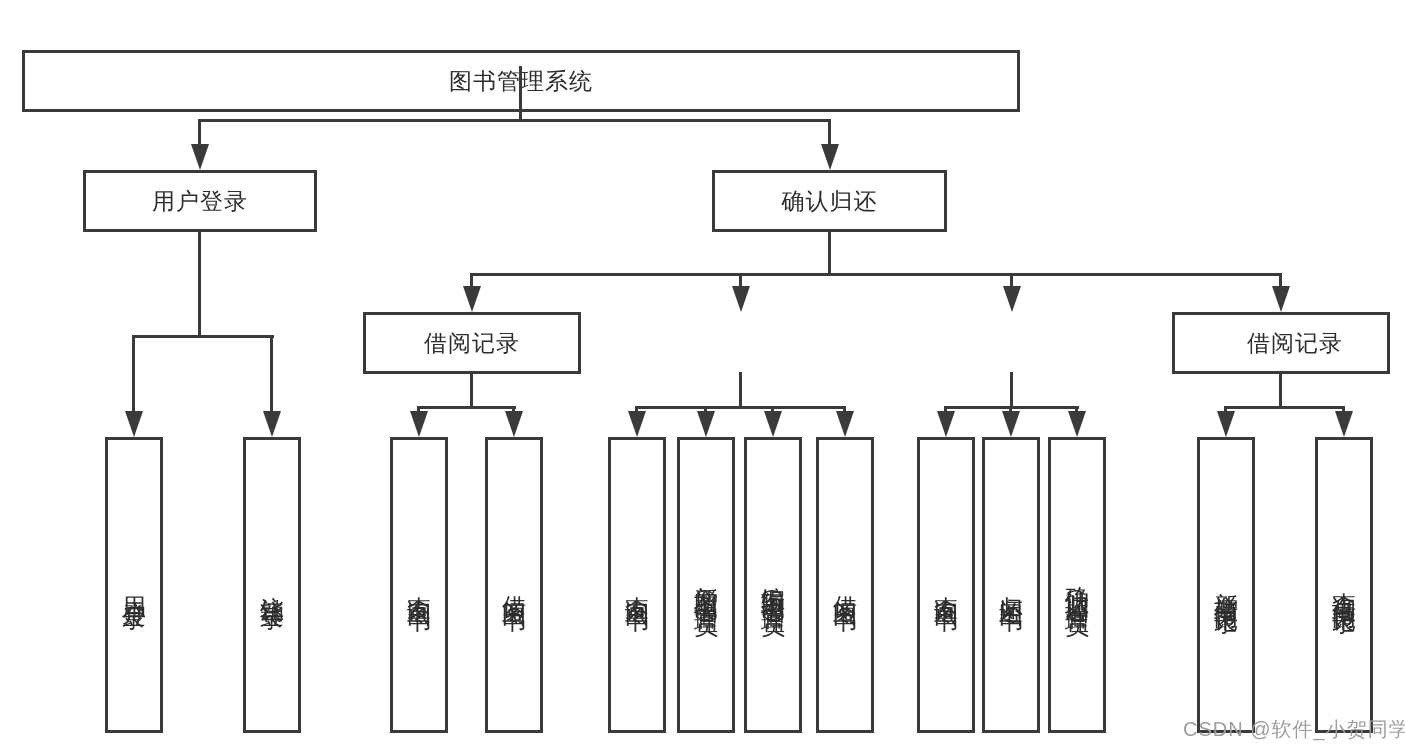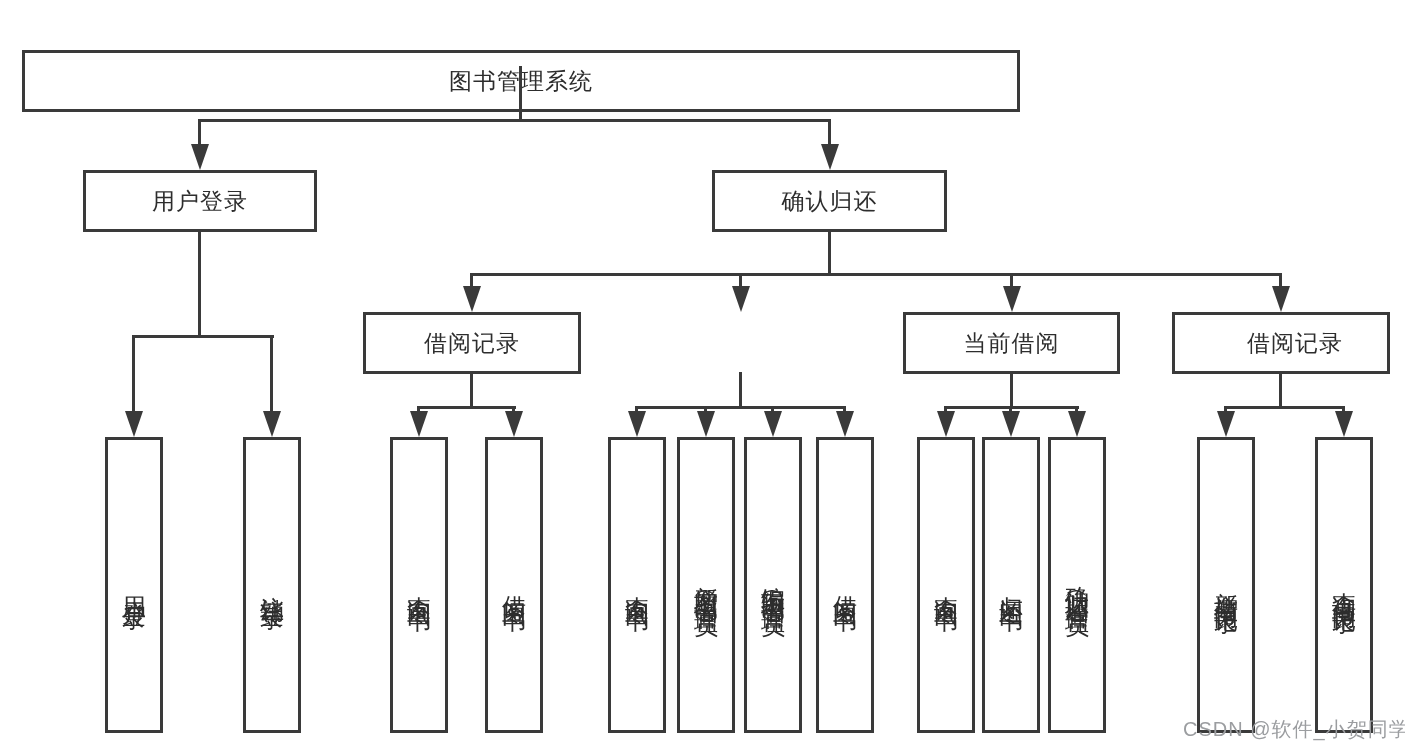--- a/index.html
+++ b/index.html
@@ -87,21 +87,20 @@
 <body>
 
 <div class="canvas">
 
   <div class="box h" id="n-root">图书管理系统</div>
 
   <div class="box h" id="n-login">用户登录</div>
   <div class="box h" id="n-mgmt">确认归还</div>
 
   <div class="box h" id="n-l3-0">借阅记录</div>
-  <div class="box h" id="n-l3-2">当前借阅</div>
   <div class="box h" id="n-l3-3">借阅记录</div>
 
   <div class="box leaf" id="lf-0">用户登录</div>
   <div class="box leaf" id="lf-1">注销登录</div>
   <div class="box leaf" id="lf-2">查询图书</div>
   <div class="box leaf" id="lf-3">借阅图书</div>
   <div class="box leaf" id="lf-4">查询图书</div>
   <div class="box leaf" id="lf-5">新增图书（管理员）</div>
   <div class="box leaf" id="lf-6">编辑图书（管理员）</div>
   <div class="box leaf" id="lf-7">借阅图书</div>

